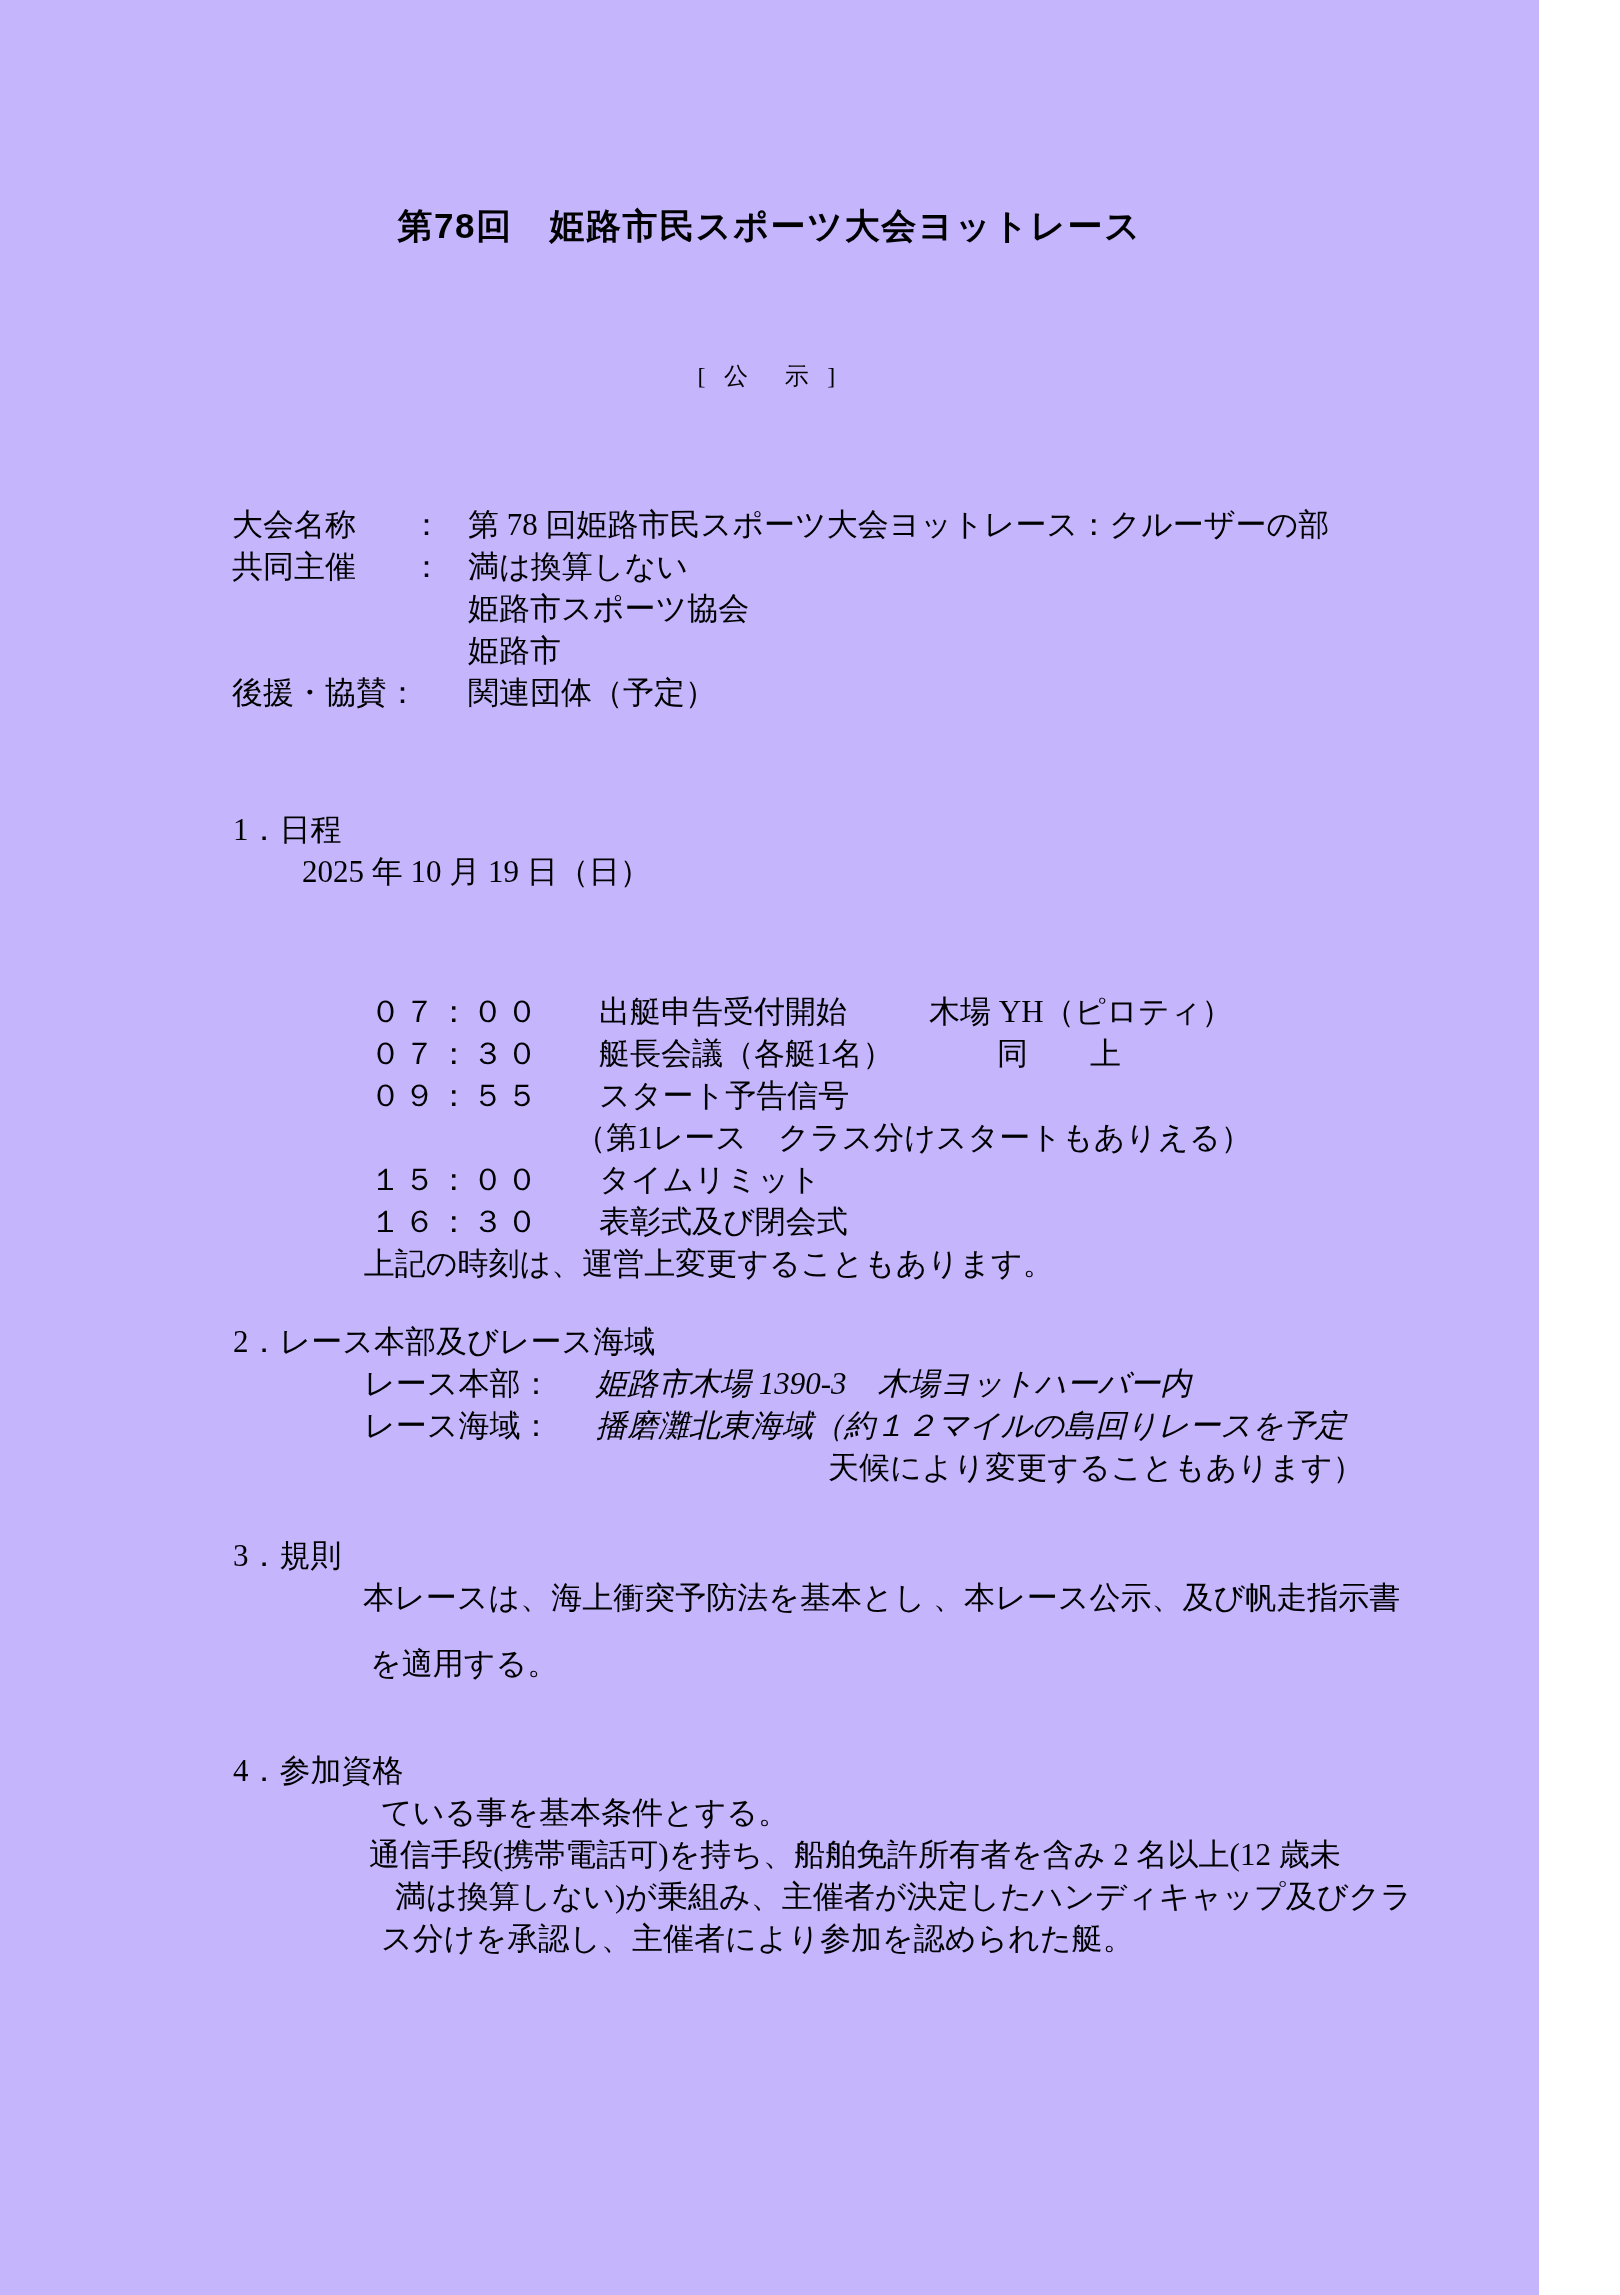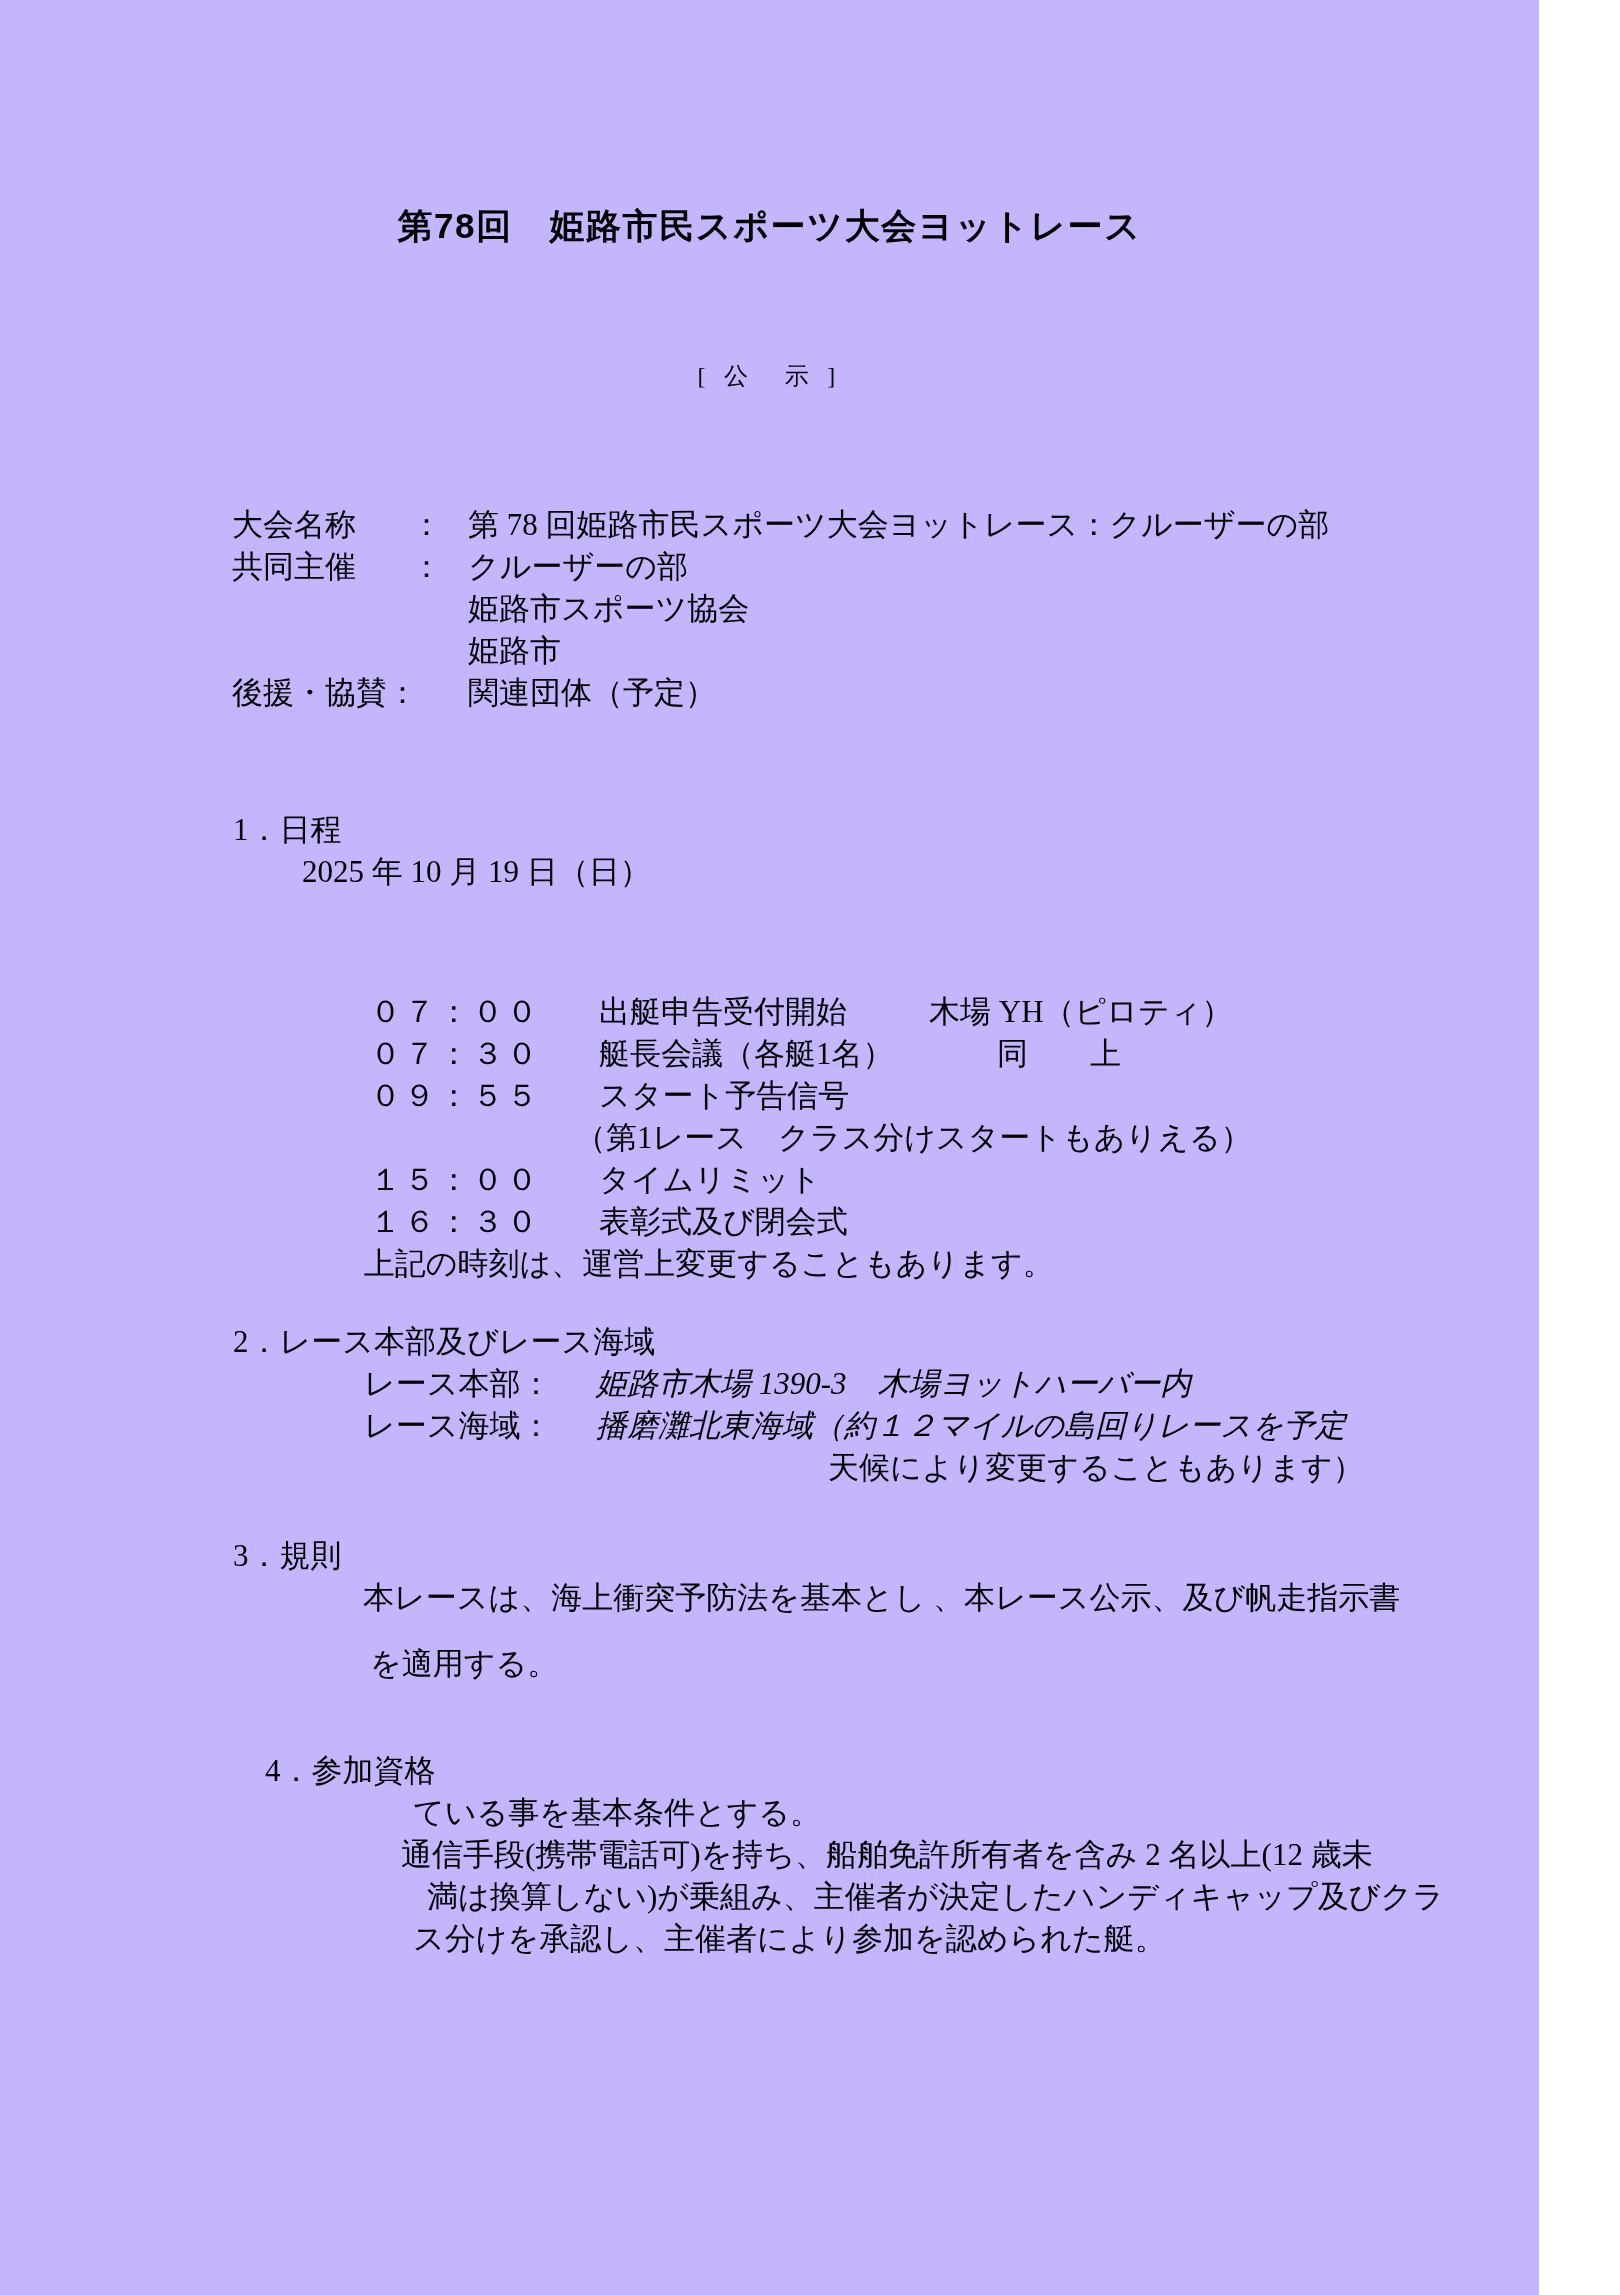--- a/index.html
+++ b/index.html
@@ -68,21 +68,21 @@
   .sec2-block { top: 1321px; left: 233px; }
   .sec2-row { display: flex; margin-left: 131px; }
   .sec2-label { width: 232px; white-space: pre; }
   .sec2-value { white-space: pre; font-style: italic; }
   .sec2-cont { margin-left: 595px; }
 
   .sec3-block { top: 1535px; left: 233px; }
   .sec3-line1 { margin-left: 130px; }
   .sec3-line2 { margin-left: 137px; margin-top: 24px; }
 
-  .sec4-block { top: 1750px; left: 233px; margin-left: 32px; }
+  .sec4-block { top: 1750px; left: 233px; }
   .sec4-line0 { margin-left: 150px; }
   .sec4-line1 { margin-left: 148px; }
   .sec4-line2 { margin-left: 136px; }
   .sec4-line3 { margin-left: 162px; }
   .sec4-line4 { margin-left: 148px; }
 
   .section-heading { white-space: pre; }
 </style>
 </head>
 <body>
@@ -95,21 +95,21 @@
 
   <div class="abs meta-block">
     <div class="line meta-row">
       <span class="meta-label">大会名称</span>
       <span class="meta-colon">：</span>
       <span class="meta-value">第 78 回姫路市民スポーツ大会ヨットレース：クルーザーの部</span>
     </div>
     <div class="line meta-row">
       <span class="meta-label">共同主催</span>
       <span class="meta-colon">：</span>
-      <span class="meta-value">クルーザーの部</span>
+      <span class="meta-value">満は換算しない</span>
     </div>
     <div class="line meta-row">
       <span class="meta-spacer"></span>
       <span class="meta-value">姫路市スポーツ協会</span>
     </div>
     <div class="line meta-row">
       <span class="meta-spacer"></span>
       <span class="meta-value">姫路市</span>
     </div>
     <div class="line meta-row">

